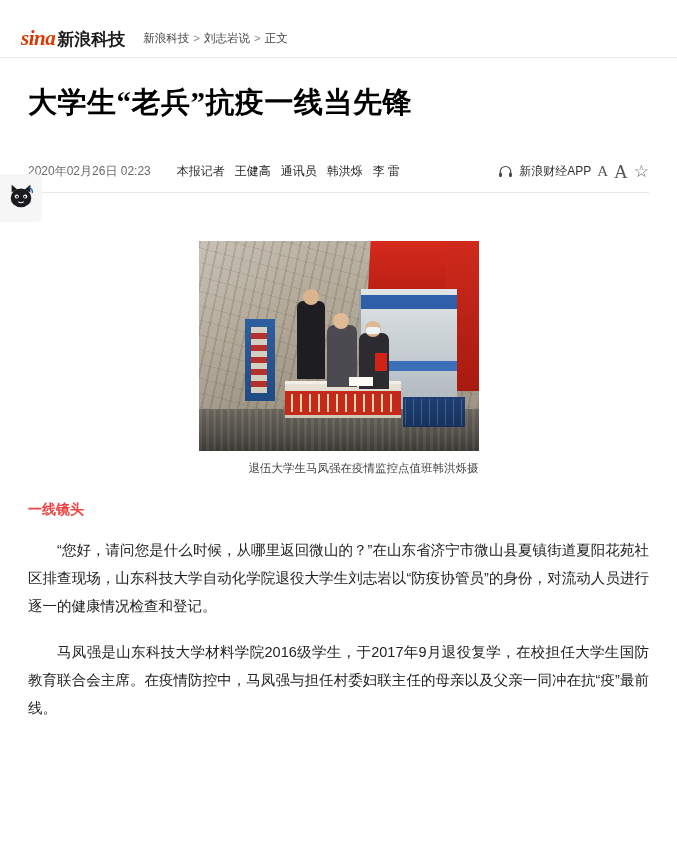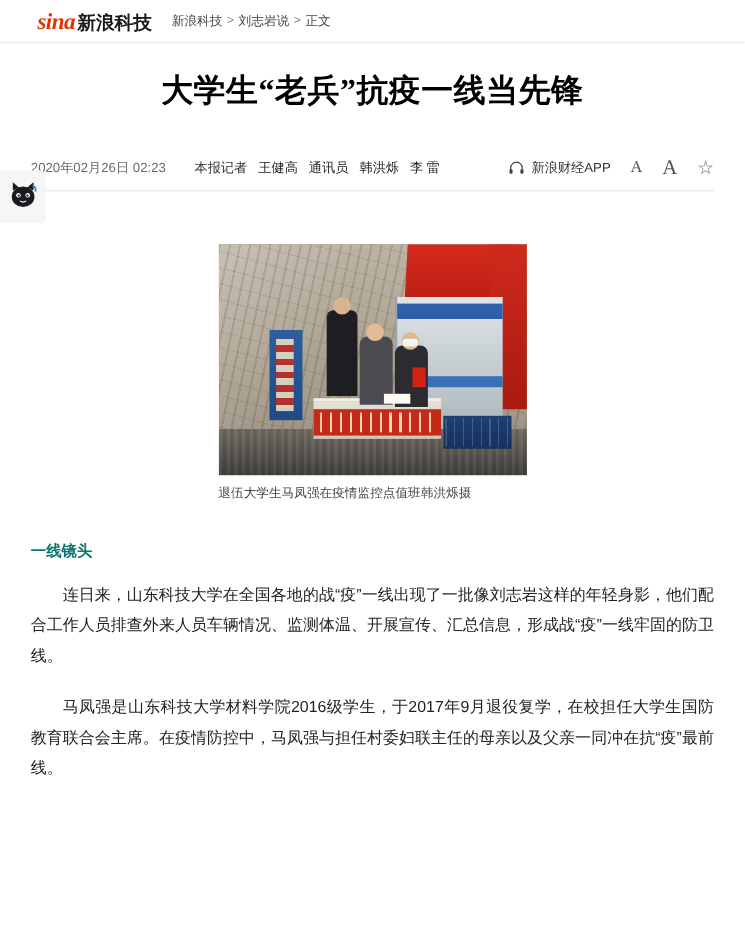--- a/index.html
+++ b/index.html
@@ -20,23 +20,24 @@
     height: 845px;
     position: relative;
     background: #fff;
   }
 
   
   .topbar {
     height: 38px;
     display: flex;
     align-items: center;
-    padding-left: 34px;
+    padding-left: 21px;
     border-bottom: 1px solid #e8e8e8;
     background: #fff;
+    margin-top: 19px;
   }
   .logo {
     display: flex;
     align-items: baseline;
     white-space: nowrap;
   }
   .logo-sina {
     font-family: "Liberation Serif", serif;
     font-size: 21px;
     font-weight: bold;
@@ -72,21 +73,20 @@
     padding: 0 28px;
   }
   .headline {
     font-family: "Liberation Serif", serif;
     font-size: 29px;
     font-weight: bold;
     color: #000;
     letter-spacing: 0.5px;
     margin: 26px 0 0 0;
     line-height: 1.3;
-    text-align: center;
   }
 
   
   .meta-row {
     margin-top: 30px;
     height: 40px;
     display: flex;
     align-items: center;
     border-bottom: 1px solid #e6e6e6;
     font-size: 12px;
@@ -98,21 +98,21 @@
     display: flex;
     gap: 10px;
     color: #333;
   }
   .meta-authors .lbl { color: #333; }
   .meta-authors .nm { color: #222; font-family: Liberation Serif, serif; }
   .meta-right {
     margin-left: auto;
     display: flex;
     align-items: center;
-    gap: 18px;
+    gap: 6px;
     color: #555;
   }
   .app-link {
     display: flex;
     align-items: center;
     gap: 6px;
     font-size: 12px;
     color: #333;
   }
   .headphone {
@@ -146,21 +146,21 @@
     border-bottom-right-radius: 6px;
     display: flex;
     align-items: center;
     justify-content: center;
   }
 
   
   .figure {
     margin: 48px auto 0 auto;
     width: 280px;
-    text-align: left;
+    text-align: right;
     font-family: Liberation Serif, serif;
   }
   .photo {
     width: 280px;
     height: 210px;
     position: relative;
     overflow: hidden;
     background: #9c9384;
     border: 0;
   }
@@ -287,24 +287,24 @@
 
   .caption {
     margin-top: 9px;
     font-size: 11.5px;
     color: #444;
     line-height: 1.5;
   }
 
   
   .subhead {
-    margin-top: 34px;
+    margin-top: 24px;
     font-size: 14px;
     font-weight: bold;
-    color: #0f766e;
+    color: #ef4444;
   }
   .para {
     margin-top: 17px;
     font-size: 14.5px;
     line-height: 1.95;
     color: #222;
     text-align: justify;
     text-indent: 2em;
   }
 </style>
@@ -379,21 +379,21 @@
         <div class="ph-mask"></div>
         <div class="ph-paper"></div>
         <div class="ph-flag"></div>
         <div class="ph-panel"></div>
       </div>
       <div class="caption">退伍大学生马凤强在疫情监控点值班韩洪烁摄</div>
     </div>
 
     <div class="subhead">一线镜头</div>
 
-    <p class="para">连日来，山东科技大学在全国各地的战“疫”一线出现了一批像刘志岩这样的年轻身影，他们配合工作人员排查外来人员车辆情况、监测体温、开展宣传、汇总信息，形成战“疫”一线牢固的防卫线。</p>
+    <p class="para">“您好，请问您是什么时候，从哪里返回微山的？”在山东省济宁市微山县夏镇街道夏阳花苑社区排查现场，山东科技大学自动化学院退役大学生刘志岩以“防疫协管员”的身份，对流动人员进行逐一的健康情况检查和登记。</p>
     <p class="para">马凤强是山东科技大学材料学院2016级学生，于2017年9月退役复学，在校担任大学生国防教育联合会主席。在疫情防控中，马凤强与担任村委妇联主任的母亲以及父亲一同冲在抗“疫”最前线。</p>
   </div>
 
   <div class="cat-badge">
     <span>
       <svg width="30" height="30" viewBox="0 0 32 32">
         <path d="M6 12 L6 4 L12 9 Z" fill="#1b1b1f"></path>
         <path d="M26 12 L26 4 L20 9 Z" fill="#1b1b1f"></path>
         <ellipse cx="16" cy="18" rx="11" ry="10" fill="#1b1b1f"></ellipse>
         <circle cx="11.5" cy="16.5" r="2.2" fill="#ffffff"></circle>

